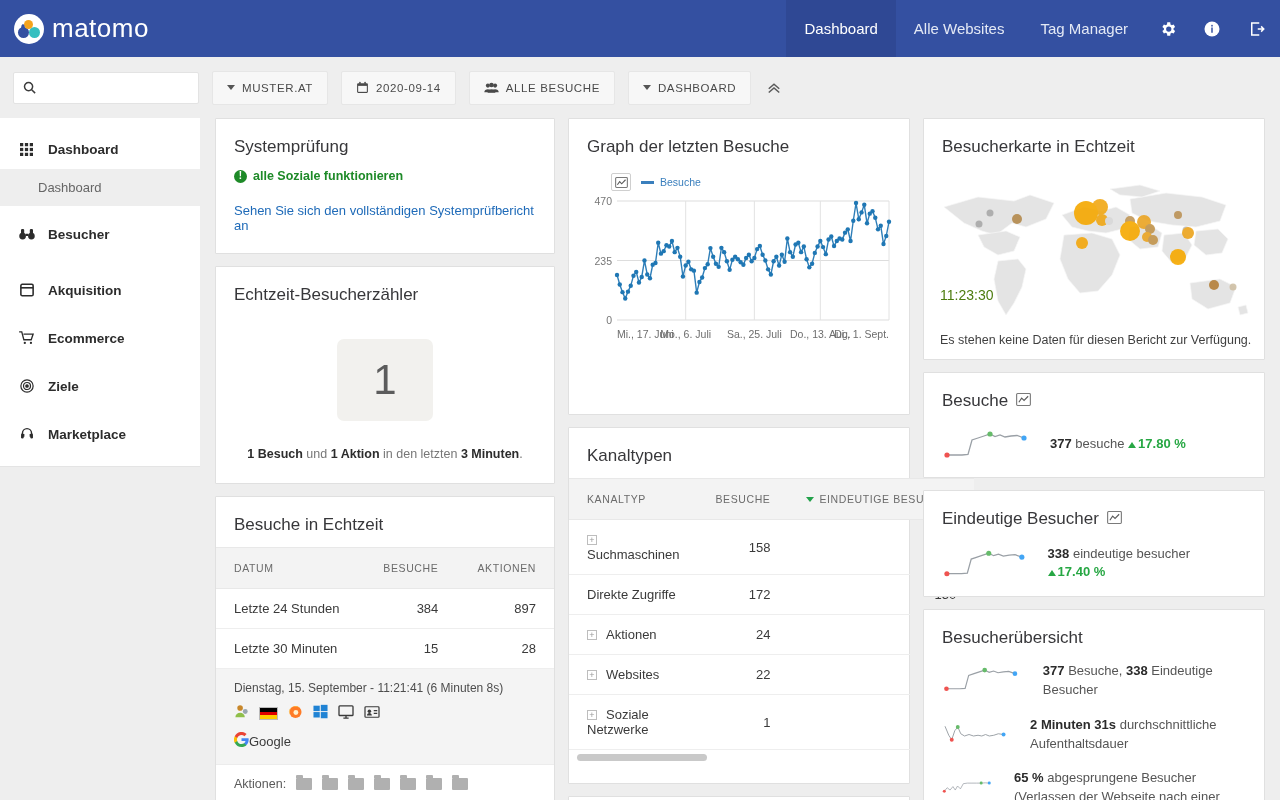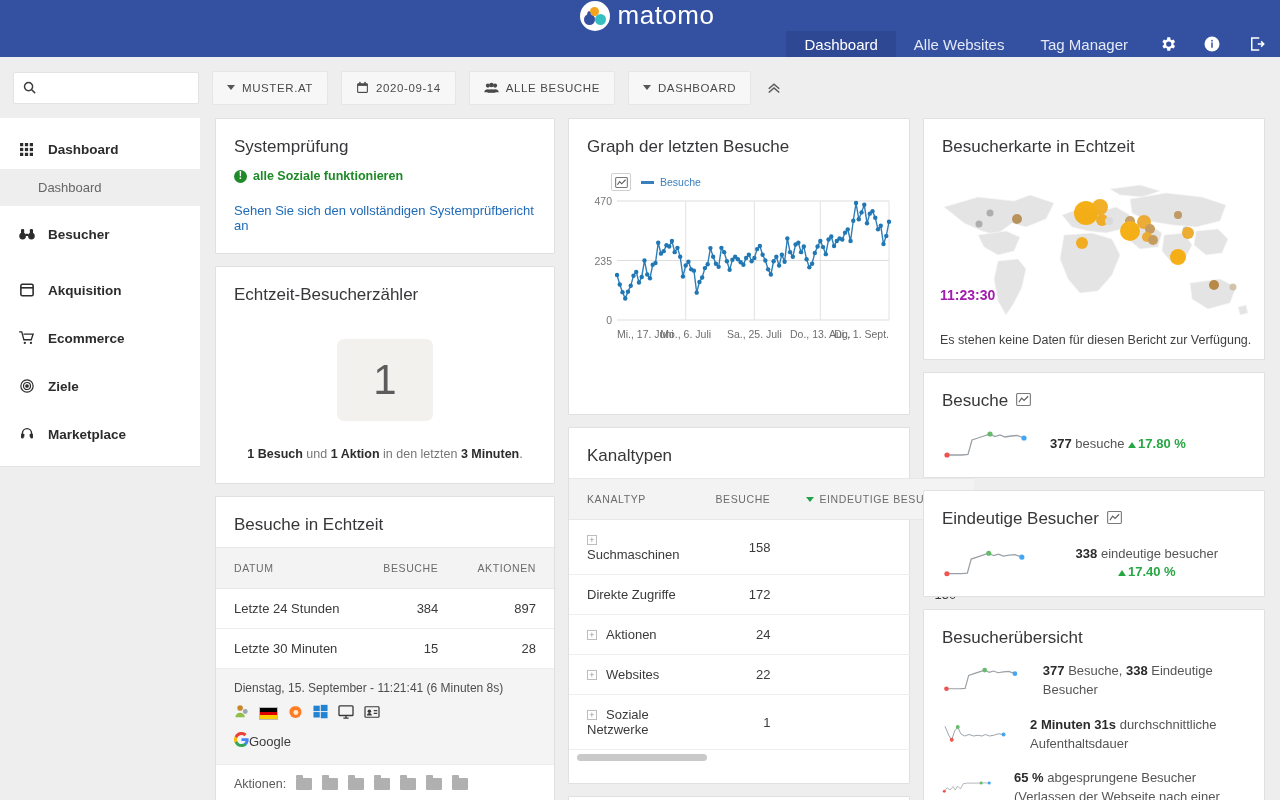--- a/index.html
+++ b/index.html
@@ -10,21 +10,21 @@
     background: #eeeeee;
     font-family: "Liberation Sans", sans-serif;
     color: #333;
   }
 
   
   #topnav {
     position: absolute; top: 0; left: 0;
     width: 1280px; height: 57px;
     background: #3450a1;
-    display: flex; align-items: center; flex-direction: column;
+    display: flex; align-items: center;
   }
   #logo-wrap { display: flex; align-items: center; margin-left: 14px; }
   .logo-mark {
     width: 30px; height: 30px; border-radius: 50%;
     background: #fff; position: relative; margin-right: 8px;
     overflow: hidden;
   }
   .logo-mark i { position: absolute; border-radius: 50%; display:block; }
   .lm-a { width: 11px; height: 11px; background:#3450a1; left: 4px;  top: 13px; }
   .lm-b { width: 11px; height: 11px; background:#35bfc0; left: 15px; top: 13px; }
@@ -199,29 +199,28 @@
     display:flex;align-items:center;justify-content:center;
   }
   .legend-lbl { display:flex; align-items:center; gap:6px; font-size:10.5px; color:#3a7fbd; }
   .legend-dash { width: 13px; height: 3px; background: #3a7fbd; }
   .axis-lbl { font-size: 10.5px; fill: #777; }
   .xtick { font-size: 10.5px; fill: #6d6d6d; }
 
   
   .map-wrap { position: relative; padding: 6px 10px 0 10px; height: 160px;}
   .map-time {
-    position:absolute; left:16px; bottom:26px; font-size:14px; color:#a21caf;font-weight:bold;
+    position:absolute; left:16px; bottom:26px; font-size:14px; color:#4d7c0f;
   }
   .map-note { padding: 4px 10px 12px 16px; font-size: 12.5px; color: #3f3f3f; }
 
   
   .spark-row {
     display: flex; align-items: center; gap: 16px;
     padding: 4px 18px 16px 18px;
-    text-align: center;
   }
   .spark-row .stxt { font-size: 13px; color: #555; line-height: 1.35; }
   .spark-row .stxt b { color: #2b2b2b; }
   .pct-up { color: #27a744; font-weight: bold; white-space: nowrap; }
   .arrow-up {
     display:inline-block; width:0;height:0; margin-right:2px;
     border-left:4px solid transparent;border-right:4px solid transparent;
     border-bottom:6px solid #27a744; vertical-align:0px;
   }
   .ov-row {

